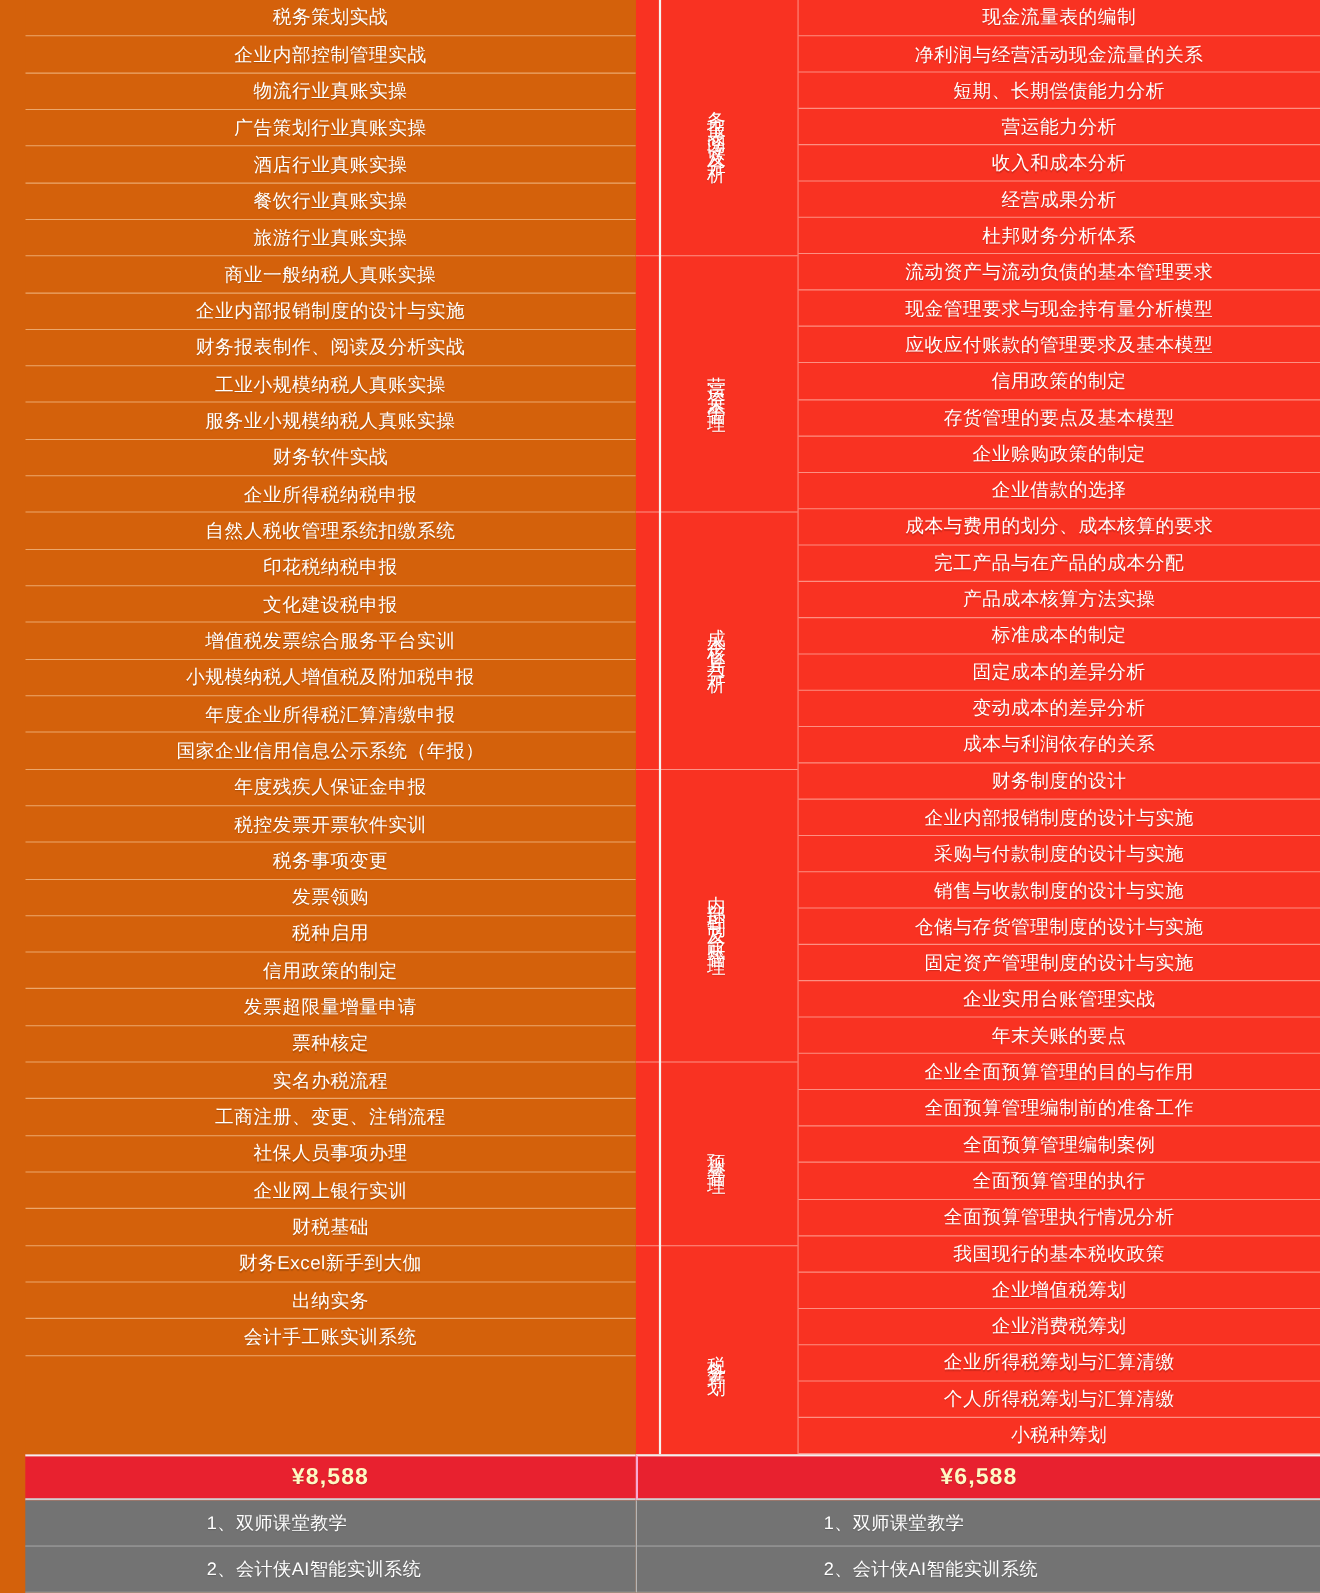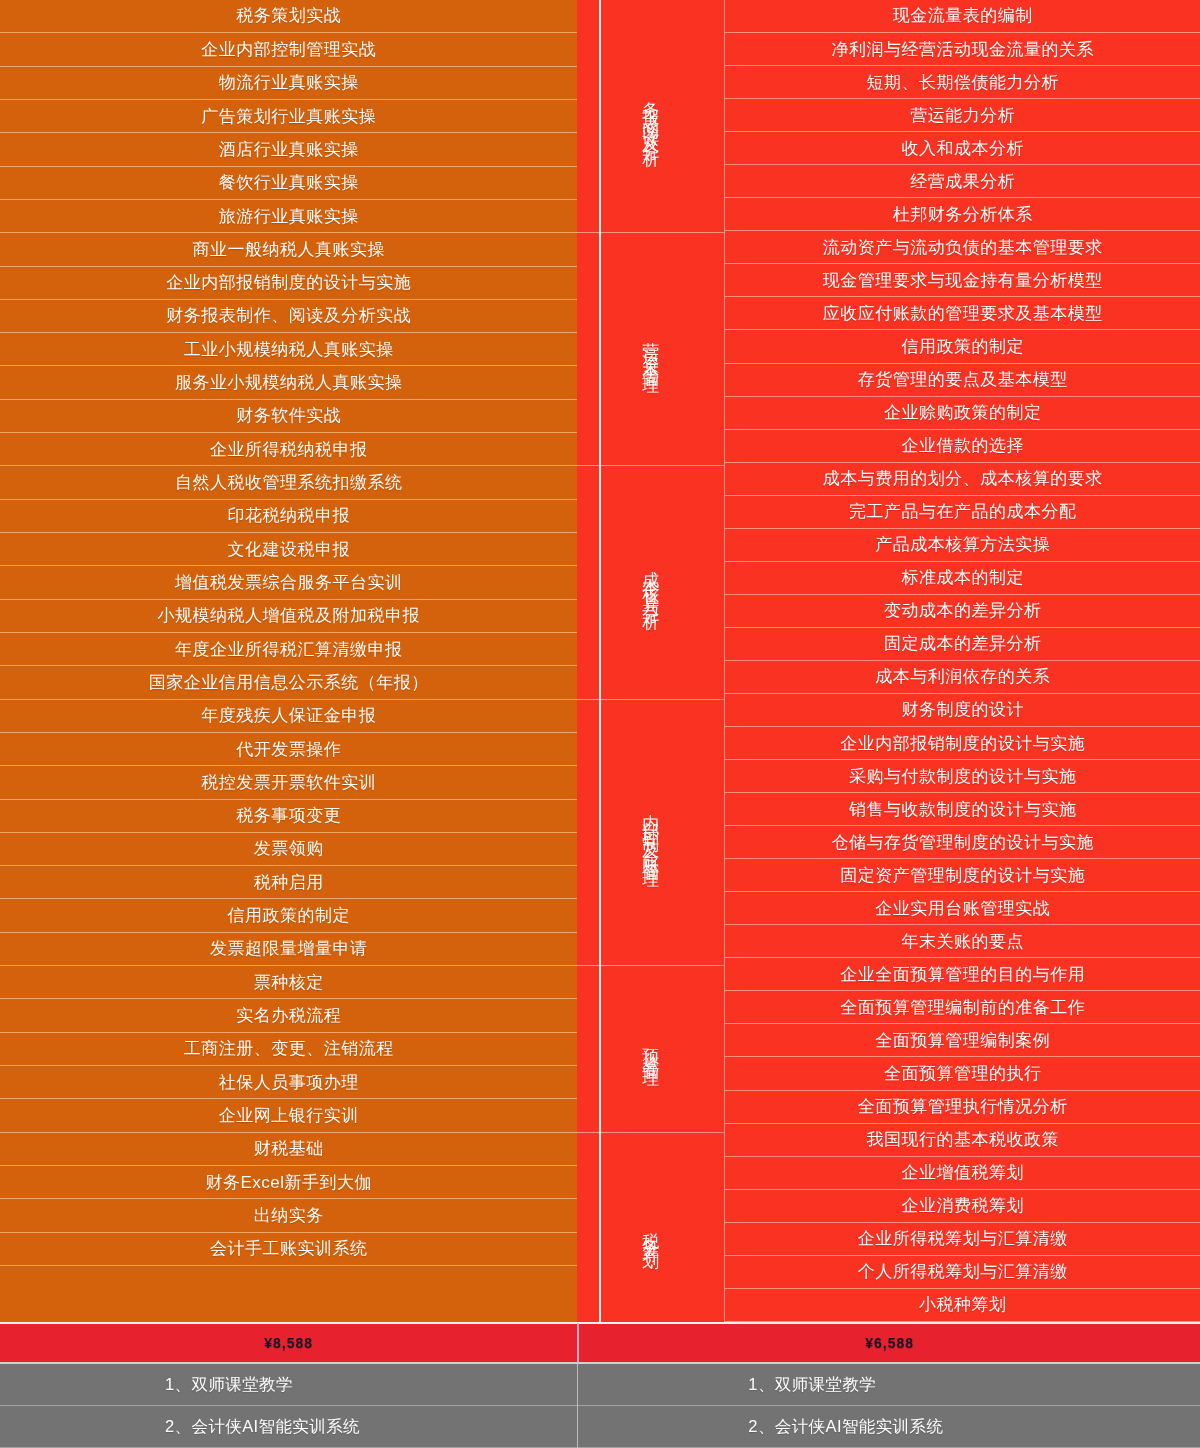--- a/index.html
+++ b/index.html
@@ -5,21 +5,21 @@
   * { margin:0; padding:0; box-sizing:border-box; }
   html,body {
     width:1200px; height:1448px;
     font-family:"Liberation Sans","DejaVu Sans",sans-serif;
     background:#d4610b;
     overflow:hidden;
   }
   .sheet { position:relative; width:1200px; height:1448px; display:flex; }
 
   
-  .plan-left { width:599px; height:1448px; display:flex; flex-direction:column; }
+  .plan-left { width:599px; height:1448px; display:flex; flex-direction:column;padding-left:23px; }
   .plan-right { width:646px; height:1448px; display:flex; flex-direction:column; }
 
   
   .left-list {
     background:#d4610b;
     height:1322px;
     overflow:hidden;
     position:relative;
   }
   .row {
@@ -65,23 +65,23 @@
     text-shadow:0 1px 1px rgba(0,0,0,.18);
     white-space:nowrap;
   }
   .topic-col .topic-row:first-child { margin-top:-8px; height:41.32px; align-items:flex-end; padding-bottom:5px; }
 
   
   .price {
     height:42px;
     background:#e8212f;
     display:flex; align-items:center; justify-content:center;
-    color:#0f172a;
+    color:#fef9c3;
     font-weight:bold;
-    font-size:14px;
+    font-size:21px;
     letter-spacing:1px;
     border-top:2px solid #f4f0ee;
     border-bottom:2px solid #cfcfcf;
     text-shadow:0 1px 1px rgba(0,0,0,.2);
   }
   .plan-right .price { border-left:2px solid #f9a8d4; }
 
   
   .feat-wrap { background:#737373; flex:1 1 auto; }
   .feat {
@@ -125,21 +125,20 @@
         <div class="row">财务软件实战</div>
         <div class="row">企业所得税纳税申报</div>
         <div class="row">自然人税收管理系统扣缴系统</div>
         <div class="row">印花税纳税申报</div>
         <div class="row">文化建设税申报</div>
         <div class="row">增值税发票综合服务平台实训</div>
         <div class="row">小规模纳税人增值税及附加税申报</div>
         <div class="row">年度企业所得税汇算清缴申报</div>
         <div class="row">国家企业信用信息公示系统（年报）</div>
         <div class="row">年度残疾人保证金申报</div>
-        <div class="row">代开发票操作</div>
         <div class="row">税控发票开票软件实训</div>
         <div class="row">税务事项变更</div>
         <div class="row">发票领购</div>
         <div class="row">税种启用</div>
         <div class="row">信用政策的制定</div>
         <div class="row">发票超限量增量申请</div>
         <div class="row">票种核定</div>
         <div class="row">实名办税流程</div>
         <div class="row">工商注册、变更、注销流程</div>
         <div class="row">社保人员事项办理</div>
@@ -178,22 +177,22 @@
           <div class="topic-row">现金管理要求与现金持有量分析模型</div>
           <div class="topic-row">应收应付账款的管理要求及基本模型</div>
           <div class="topic-row">信用政策的制定</div>
           <div class="topic-row">存货管理的要点及基本模型</div>
           <div class="topic-row">企业赊购政策的制定</div>
           <div class="topic-row">企业借款的选择</div>
           <div class="topic-row">成本与费用的划分、成本核算的要求</div>
           <div class="topic-row">完工产品与在产品的成本分配</div>
           <div class="topic-row">产品成本核算方法实操</div>
           <div class="topic-row">标准成本的制定</div>
+          <div class="topic-row">固定成本的差异分析</div>
           <div class="topic-row">变动成本的差异分析</div>
-          <div class="topic-row">固定成本的差异分析</div>
           <div class="topic-row">成本与利润依存的关系</div>
           <div class="topic-row">财务制度的设计</div>
           <div class="topic-row">企业内部报销制度的设计与实施</div>
           <div class="topic-row">采购与付款制度的设计与实施</div>
           <div class="topic-row">销售与收款制度的设计与实施</div>
           <div class="topic-row">仓储与存货管理制度的设计与实施</div>
           <div class="topic-row">固定资产管理制度的设计与实施</div>
           <div class="topic-row">企业实用台账管理实战</div>
           <div class="topic-row">年末关账的要点</div>
           <div class="topic-row">企业全面预算管理的目的与作用</div>

